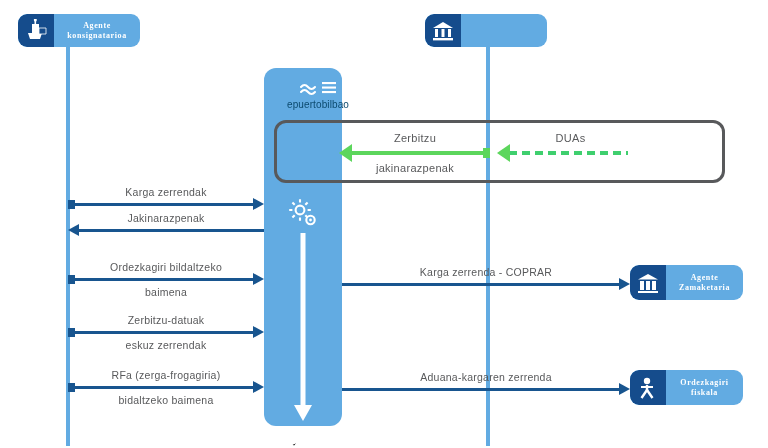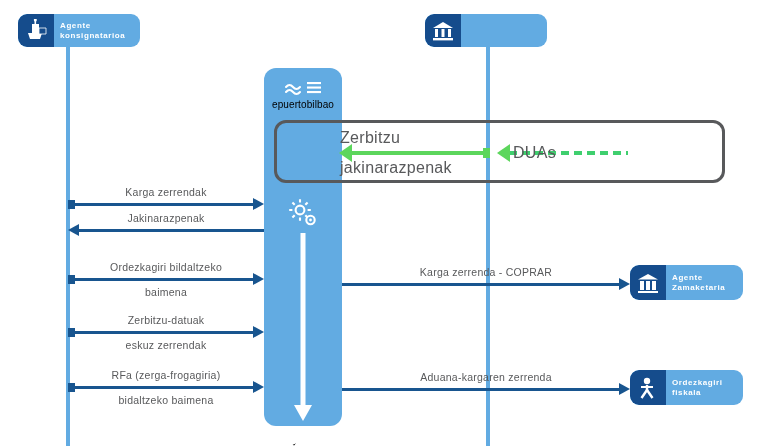--- a/index.html
+++ b/index.html
@@ -18,33 +18,33 @@
     background:#62ABE2;border-radius:9px;overflow:hidden;
     box-sizing:border-box;
   }
   .actor .badge{
     width:36px;height:100%;flex:0 0 36px;background:#154C8C;
     display:flex;align-items:center;justify-content:center;
     border-radius:9px 0 0 9px;
   }
   .actor .badge svg{display:block;}
   .actor .atext{
-    flex:1;text-align:left;color:#ffffff;font-weight:bold;
+    flex:1;text-align:center;color:#ffffff;font-weight:bold;
     font-size:8px;line-height:10px;letter-spacing:.6px;
-    padding:0 6px;white-space:pre-line;
+    padding:0 6px;white-space:pre-line;font-family:Liberation Serif, serif;
   }
 
   
   #system{
     position:absolute;left:264px;top:68px;width:78px;height:358px;
     background:#62ABE2;border-radius:12px;
   }
   #syslogo{
-    position:absolute;left:0;top:10px;width:100%;text-align:center;
-    color:#000000;
+    position:absolute;left:15px;top:10px;width:100%;text-align:center;
+    color:#0c4a6e;
   }
   #syslogo .glyphs{display:flex;justify-content:center;align-items:flex-end;gap:3px;height:18px;}
   #syslogo .name{font-size:10px;line-height:13px;margin-top:2px;letter-spacing:.1px;}
   #gearicon{position:absolute;left:0;top:128px;width:100%;text-align:center;}
   #clipicon{position:absolute;left:0;top:362px;width:100%;text-align:center;}
   #downarrow{position:absolute;left:50%;top:165px;transform:translateX(-50%);}
 
   
   #graybox{
     position:absolute;left:274px;top:120px;width:451px;height:63px;
@@ -67,22 +67,22 @@
   .msg .lbl.below{top:8px;}
 
   
   .gmsg{position:absolute;}
   .gmsg .gline{position:absolute;height:4px;background:#5CD65C;top:0;}
   .gmsg .gdash{position:absolute;height:4px;top:0;
     background:repeating-linear-gradient(to right,#3FCF6E 0 8px,transparent 8px 13px);}
   .gmsg .gcap{position:absolute;width:7px;height:10px;background:#5CD65C;top:-3px;}
   .gmsg .ghead{position:absolute;width:0;height:0;top:-7px;
     border-top:9px solid transparent;border-bottom:9px solid transparent;border-right:13px solid #5CD65C;}
-  .gmsg .glbl{position:absolute;color:#58595B;
-    font-size:16px;line-height:14px;letter-spacing:.3px;white-space:nowrap;}
+  .gmsg .glbl{position:absolute;text-align:center;color:#58595B;
+    font-size:11px;line-height:14px;letter-spacing:.3px;white-space:nowrap;}
 </style>
 </head>
 <body>
 
 <div id="canvas">
 
   <div class="lifeline" style="left:66px;top:44px;height:402px;"></div>
   <div class="lifeline" style="left:486px;top:44px;height:402px;"></div>
 
   <div class="actor" style="left:18px;top:14px;width:122px;height:33px;">
@@ -171,21 +171,21 @@
     <div class="gline" style="left:10px;width:133px;"></div>
     <div class="gcap" style="left:143px;"></div>
     <div class="ghead" style="left:-1px;"></div>
     <div class="glbl" style="left:0;width:150px;top:-20px;">Zerbitzu</div>
     <div class="glbl" style="left:0;width:150px;top:10px;">jakinarazpenak</div>
   </div>
 
   <div class="gmsg" style="left:497px;top:151px;width:131px;">
     <div class="gdash" style="left:12px;width:119px;"></div>
     <div class="ghead" style="left:0;"></div>
-    <div class="glbl" style="left:16px;width:131px;top:-20px;margin-top:15px;">DUAs</div>
+    <div class="glbl" style="left:8px;width:131px;top:-20px;">DUAs</div>
   </div>
 
 
   <div class="msg" style="left:68px;top:203px;width:196px;">
     <div class="line" style="left:0;width:186px;"></div>
     <div class="cap" style="left:0;"></div>
     <div class="head right" style="left:185px;"></div>
     <div class="lbl above">Karga zerrendak</div>
   </div>
 

